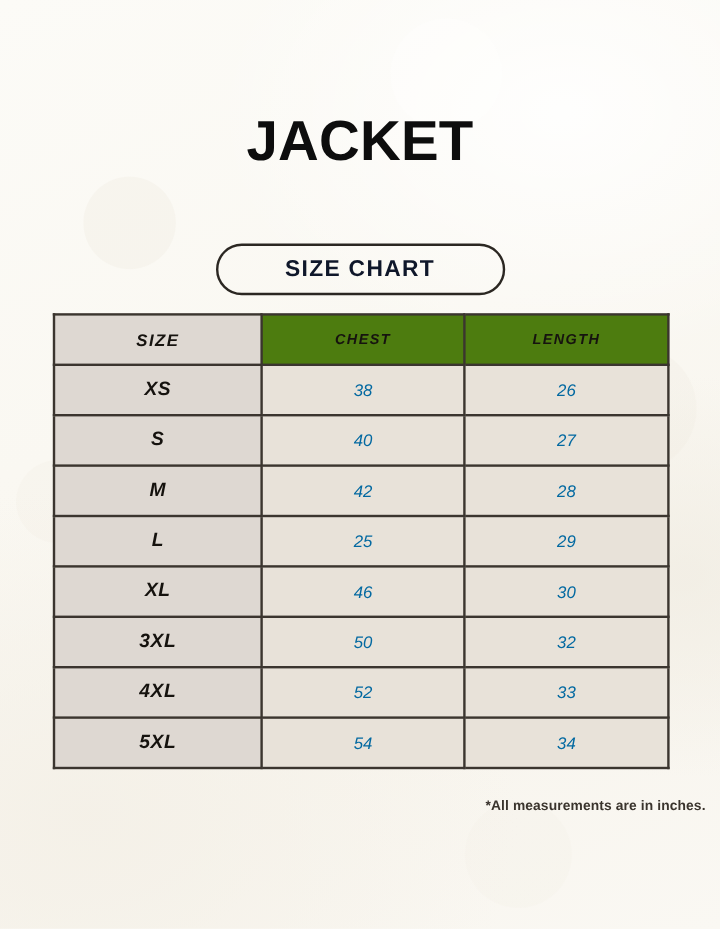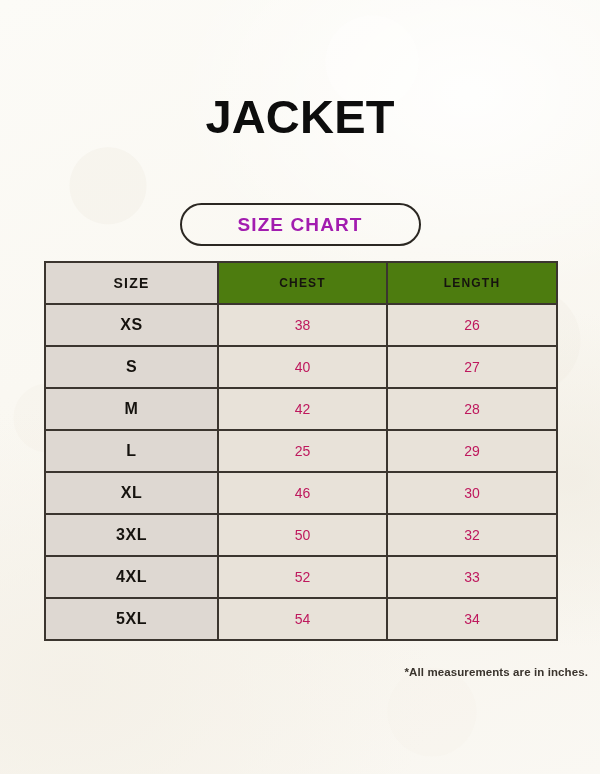--- a/index.html
+++ b/index.html
@@ -79,21 +79,21 @@
     border-radius: 22px;
     display: flex;
     align-items: center;
     justify-content: center;
     background: transparent;
   }
   .pill-label {
     font-size: 19px;
     font-weight: 700;
     letter-spacing: 1.1px;
-    color: #a21caf;
+    color: #0f172a;
   }
 
   
   .table-wrap {
     position: absolute;
     left: 44px;
     top: 261px;
     width: 512px;
   }
   table.size-table {
@@ -105,20 +105,21 @@
   table.size-table col.c-chest  { width: 169px; }
   table.size-table col.c-length { width: 170px; }
 
   table.size-table th,
   table.size-table td {
     border: 2px solid #3b352f;
     height: 40px;
     text-align: center;
     vertical-align: middle;
     padding: 0;
+    font-style: italic;
   }
 
   th.h-size {
     background: #ded8d2;
     font-size: 14px;
     font-weight: 700;
     letter-spacing: 1.2px;
     color: #16130f;
   }
   th.h-meas {
@@ -132,21 +133,21 @@
     background: #ded8d2;
     font-size: 16px;
     font-weight: 700;
     letter-spacing: 0.5px;
     color: #15120e;
   }
   td.c-val-cell {
     background: #e8e2d9;
     font-size: 14px;
     font-weight: 400;
-    color: #be185d;
+    color: #0369a1;
   }
 
   
   .footnote {
     position: absolute;
     left: 44px;
     width: 544px;
     top: 666px;
     text-align: right;
     font-size: 11.5px;

